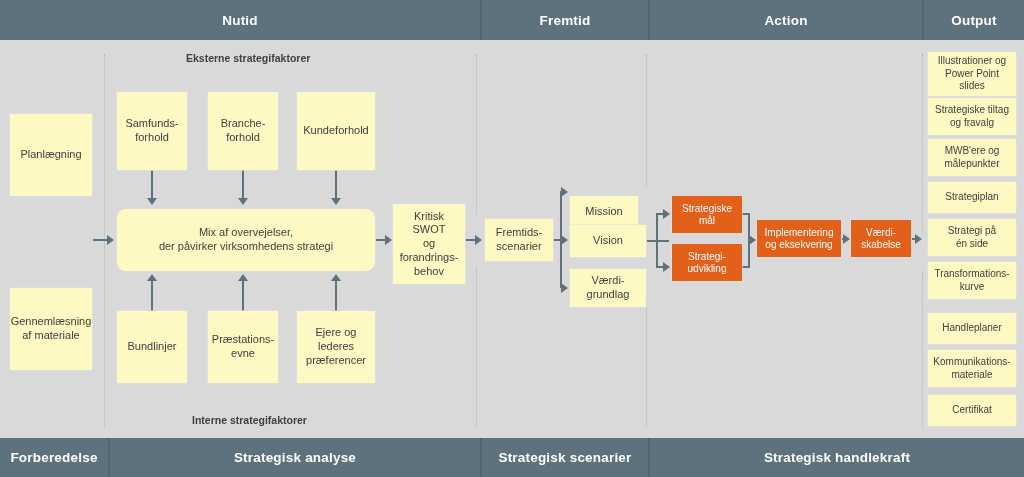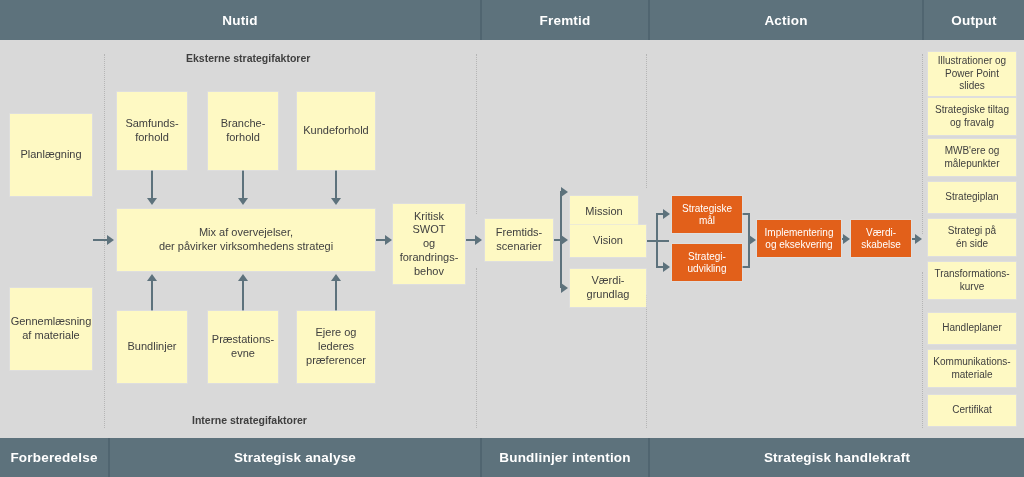--- a/index.html
+++ b/index.html
@@ -77,21 +77,21 @@
       <div class="band-cell" style="left: 650px; width: 272px;">Action</div>
       <div class="band-sep" style="left: 648px;"></div>
       <div class="band-cell" style="left: 924px; width: 100px;">Output</div>
       <div class="band-sep" style="left: 922px;"></div>
     </div>
 
   <div class="band" id="footer-band">
       <div class="band-cell" style="left: 0px; width: 108px;">Forberedelse</div>
       <div class="band-cell" style="left: 110px; width: 370px;">Strategisk analyse</div>
       <div class="band-sep" style="left: 108px;"></div>
-      <div class="band-cell" style="left: 482px; width: 166px;">Bundlinjer intention</div>
+      <div class="band-cell" style="left: 482px; width: 166px;">Strategisk scenarier</div>
       <div class="band-sep" style="left: 480px;"></div>
       <div class="band-cell" style="left: 650px; width: 374px;">Strategisk handlekraft</div>
       <div class="band-sep" style="left: 648px;"></div>
     </div>
 
   <div class="vdots" style="left:104px;top:54px;height:374px;"></div>
   <div class="vdots" style="left:476px;top:54px;height:160px;"></div>
   <div class="vdots" style="left:476px;top:268px;height:160px;"></div>
   <div class="vdots" style="left:646px;top:54px;height:134px;"></div>
   <div class="vdots" style="left:646px;top:295px;height:133px;"></div>
@@ -158,21 +158,21 @@
     <div class="node" style="left: 117px; top: 311px; width: 70px; height: 72px;">Bundlinjer</div>
     <div class="node" style="left: 208px; top: 311px; width: 70px; height: 72px;">Præstations-<br>evne</div>
     <div class="node" style="left: 297px; top: 311px; width: 78px; height: 72px;">Ejere og<br>lederes<br>præferencer</div>
     <div class="node" style="left: 570px; top: 176px; width: 68px; height: 32px; margin-top: 20px;">Mission</div>
     <div class="node" style="left: 570px; top: 225px; width: 76px; height: 32px;">Vision</div>
     <div class="node" style="left: 570px; top: 269px; width: 76px; height: 38px;">Værdi-<br>grundlag</div>
     <div class="node orange sm" style="left: 672px; top: 196px; width: 70px; height: 37px;">Strategiske<br>mål</div>
     <div class="node orange sm" style="left: 757px; top: 220px; width: 84px; height: 37px;">Implementering<br>og eksekvering</div>
     <div class="node orange sm" style="left: 672px; top: 244px; width: 70px; height: 37px;">Strategi-<br>udvikling</div>
     <div class="node orange sm" style="left: 851px; top: 220px; width: 60px; height: 37px;">Værdi-<br>skabelse</div>
-    <div class="node" style="left: 117px; top: 209px; width: 258px; height: 62px;">Mix af overvejelser,<br>der påvirker virksomhedens strategi</div>
+    <div class="node" style="left: 117px; top: 209px; width: 258px; height: 62px; border-radius: 9px;">Mix af overvejelser,<br>der påvirker virksomhedens strategi</div>
     <div class="node" style="left: 393px; top: 204px; width: 72px; height: 80px;">Kritisk SWOT<br>og forandrings-<br>behov</div>
     <div class="node" style="left: 485px; top: 219px; width: 68px; height: 42px;">Fremtids-<br>scenarier</div>
     <div class="node out" style="left: 928px; top: 52px; width: 88px; height: 44px;">Illustrationer og<br>Power Point<br>slides</div>
     <div class="node out" style="left: 928px; top: 98px; width: 88px; height: 37px;">Strategiske tiltag<br>og fravalg</div>
     <div class="node out" style="left: 928px; top: 139px; width: 88px; height: 37px;">MWB'ere og<br>målepunkter</div>
     <div class="node out" style="left: 928px; top: 182px; width: 88px; height: 31px;">Strategiplan</div>
     <div class="node out" style="left: 928px; top: 219px; width: 88px; height: 37px;">Strategi på<br>én side</div>
     <div class="node out" style="left: 928px; top: 262px; width: 88px; height: 37px;">Transformations-<br>kurve</div>
     <div class="node out" style="left: 928px; top: 313px; width: 88px; height: 31px;">Handleplaner</div>
     <div class="node out" style="left: 928px; top: 350px; width: 88px; height: 37px;">Kommunikations-<br>materiale</div>

